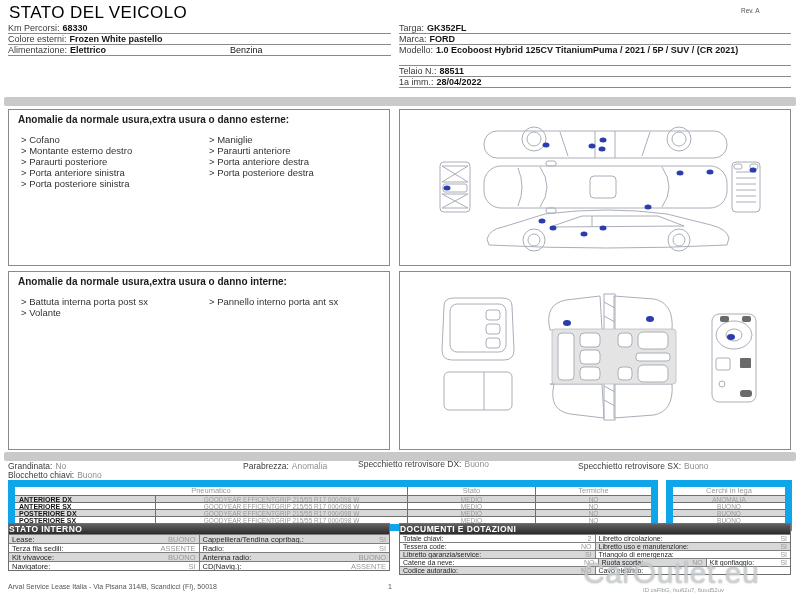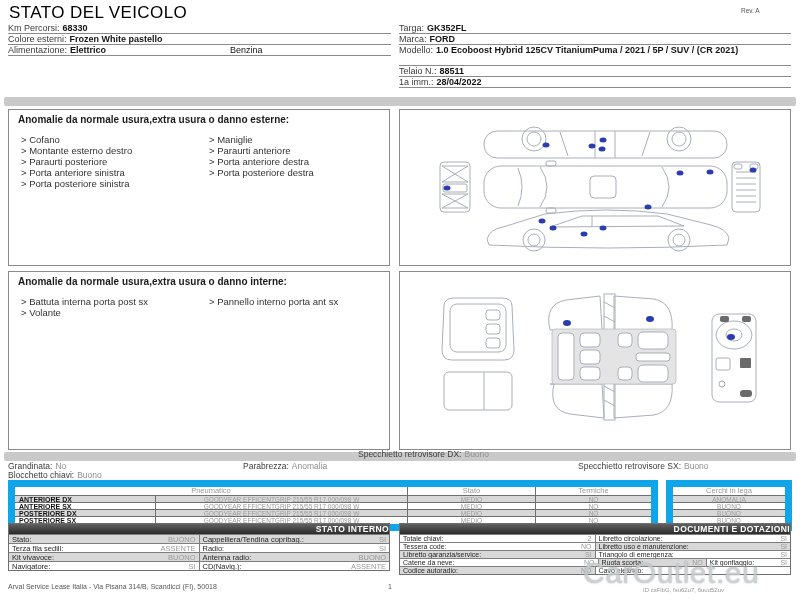--- a/index.html
+++ b/index.html
@@ -26,21 +26,21 @@
   .th{font-size:7.5px;line-height:8px;color:#9b9b9b;text-align:center}
   .trow{display:flex;height:7px;border-bottom:1px solid #6f6f6f}
   .trow:last-child{border-bottom:none}
   .tc{font-size:6.5px;line-height:7px;color:#9b9b9b;text-align:center;overflow:hidden;white-space:nowrap}
   .pos{text-align:left;padding-left:4px;font-weight:bold;color:#141414;font-size:7px}
   .bl{border-left:1px solid #6f6f6f}
   .g{background:#d8d8d8}
   .w-pneu{flex:0 0 392px}.w-pos{flex:0 0 140px}.w-tire{flex:0 0 252px}.w-s{flex:0 0 128px}.w-t{flex:1}.w-full{flex:1}
   .btable{position:absolute;border:1px solid #6f6f6f;background:#fff}
   .bhead{height:10px;line-height:10px;background:linear-gradient(#616161,#2b2b2b);color:#fff;
-         font-weight:bold;font-size:8.5px;text-align:right;letter-spacing:.4px}
+         font-weight:bold;font-size:8.5px;text-align:left;letter-spacing:.4px}
   .brow{display:flex;border-top:1px solid #7e7e7e}
   .brow.h9{height:9px}.brow.h8{height:8px}
   .bcell{flex:1;display:flex;justify-content:space-between;align-items:center;padding:0 3px;overflow:hidden;white-space:nowrap}
   .bcell+.bcell{border-left:1px solid #7e7e7e}
   .bcell.split{padding:0}
   .sub{display:flex;justify-content:space-between;align-items:center;padding:0 3px;height:100%;overflow:hidden}
   .sub1{flex:0 0 56%}.sub2{flex:1;border-left:1px solid #7e7e7e}
   .bl1{font-size:7.5px;color:#262626}
   .bv{font-size:7.5px;color:#9a9a9a}
   .doc .bl1,.doc .bv{font-size:7px}
@@ -237,21 +237,21 @@
         <ellipse class="dot" cx="250" cy="47" rx="4" ry="3"></ellipse>
         <ellipse class="dot" cx="331" cy="65" rx="4" ry="3"></ellipse>
       </g>
     </svg>
   </div>
 
   <div class="bar" style="top:452px"></div>
 
   <div class="sline" style="left:8px;top:461px"><span class="sl">Grandinata:</span><span class="sv">No</span></div>
   <div class="sline" style="left:243px;top:461px"><span class="sl">Parabrezza:</span><span class="sv">Anomalia</span></div>
-  <div class="sline" style="left:358px;top:449px"><span class="sl">Specchietto retrovisore DX:</span><span class="sv">Buono</span></div>
+  <div class="sline" style="left:358px;top:459px"><span class="sl">Specchietto retrovisore DX:</span><span class="sv">Buono</span></div>
   <div class="sline" style="left:578px;top:461px"><span class="sl">Specchietto retrovisore SX:</span><span class="sv">Buono</span></div>
   <div class="sline" style="left:8px;top:470px"><span class="sl">Blocchetto chiavi:</span><span class="sv">Buono</span></div>
 
   <div class="ttable" style="left:8px;top:480px;width:650px">
     <div class="thead">
       <div class="th w-pneu">Pneumatico</div>
       <div class="th w-s bl">Stato</div>
       <div class="th w-t bl">Termiche</div>
     </div>
     <div class="trow g">
@@ -295,21 +295,21 @@
       </div>
     <div class="trow">
         <div class="tc w-full">BUONO</div>
       </div>
   </div>
 
   <div class="btable" style="left:8px;top:523px;width:382px">
     <div class="bhead">STATO INTERNO</div>
     <div class="brow h9">
       <div class="bcell g">
-          <span class="bl1">Stato:</span>
+          <span class="bl1">Lease:</span>
           <span class="bv">BUONO</span>
         </div>
       <div class="bcell g">
           <span class="bl1">Cappelliera/Tendina copribag.:</span>
           <span class="bv">SI</span>
         </div>
     </div>
     <div class="brow h9">
       <div class="bcell">
           <span class="bl1">Terza fila sedili:</span>

